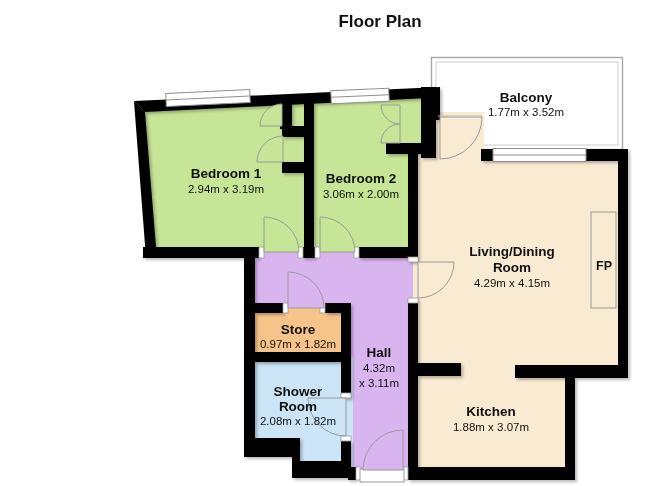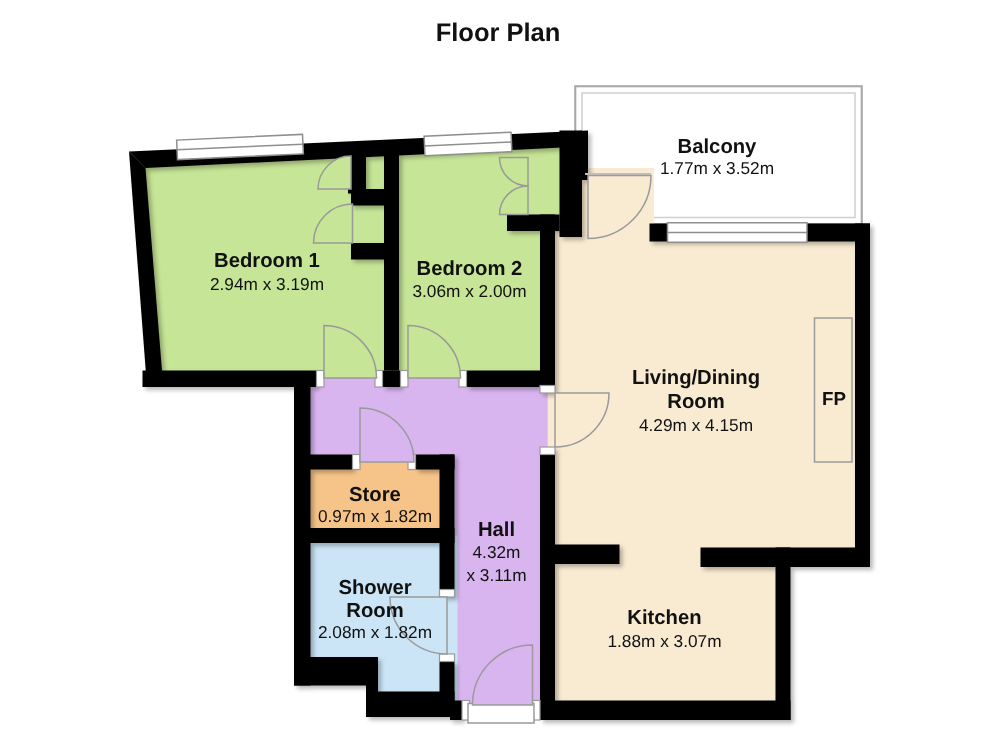--- a/index.html
+++ b/index.html
@@ -1,16 +1,16 @@
 <!DOCTYPE html>
 <html><head>
 <meta charset="utf-8">
 <style>
   html,body{margin:0;padding:0;background:#ffffff;}
-  .page{width:598px;height:486px;position:relative;background:#fff;overflow:hidden;}
+  .page{width:598px;height:486px;position:relative;background:#fff;overflow:hidden;padding-left:48px;}
   svg{display:block;}
   .title-text{font:bold 17px "Liberation Sans", sans-serif;fill:#111;}
   .room-name{font:bold 13.5px "Liberation Sans", sans-serif;fill:#111;}
   .room-dims{font:11.5px "Liberation Sans", sans-serif;fill:#111;}
   .fp-text{font:bold 12.5px "Liberation Sans", sans-serif;fill:#111;}
   .wall{fill:#050505;}
   .jamb{fill:#ffffff;stroke:#9a9a9a;stroke-width:0.8;}
   .arc{stroke:#9a9a9a;stroke-width:1;}
   .win{fill:#ffffff;stroke:#8f8f8f;stroke-width:1;}
   .winline{stroke:#8f8f8f;stroke-width:1;fill:none;}

